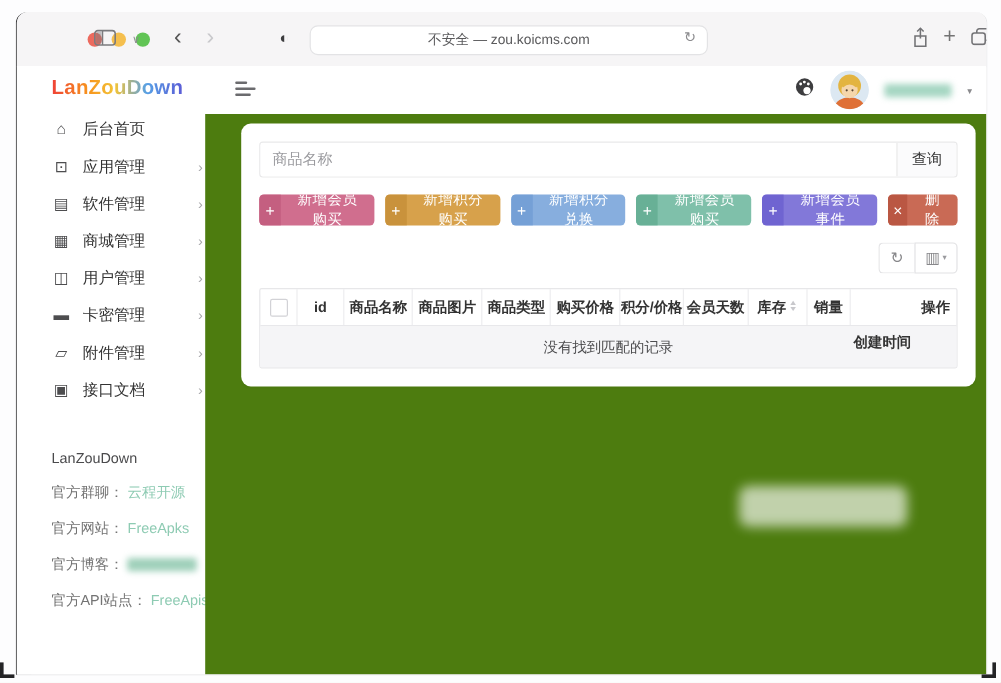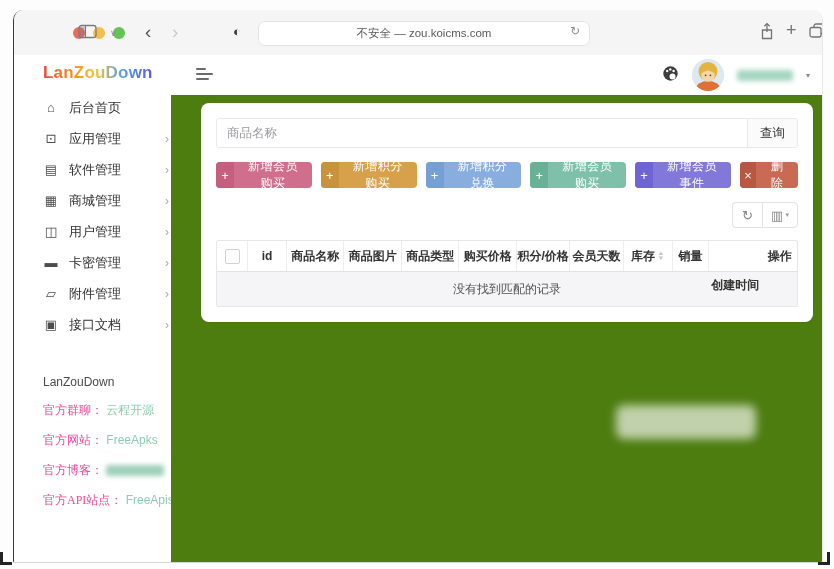--- a/index.html
+++ b/index.html
@@ -36,21 +36,21 @@
         -webkit-background-clip:text;background-clip:text;-webkit-text-fill-color:transparent;}
   .menu{position:absolute;left:0;top:37px;right:0;}
   .mitem{position:relative;height:31px;display:flex;align-items:center;padding:0 14px 0 16px;cursor:pointer;}
   .micon{width:18px;font-size:13px;color:#4d4d4f;text-align:center;}
   .mlabel{margin-left:9px;font-size:13px;color:#333;flex:1;}
   .mchev{font-size:12px;color:#a8a8ab;}
   .abar{position:absolute;right:0;top:3px;bottom:3px;width:3px;background:#26c2a0;border-radius:2px;}
   .side-footer{position:absolute;left:17px;top:320px;right:8px;font-size:12px;color:#555;}
   .fapp{margin-bottom:13px;color:#4a4a4c;}
   .frow{margin-bottom:13px;white-space:nowrap;}
-  .flabel{color:#ec4899;font-family:Liberation Serif, serif;}
+  .flabel{color:#737373;}
   .flink{color:#8ecbb3;cursor:pointer;}
   .fredact{display:inline-block;width:58px;height:11px;background:#9fd0ba;border-radius:2px;filter:blur(2.5px);vertical-align:middle;}
   .fcopy{color:#5b5b5d;}
   
   .hdr{position:absolute;left:157px;top:0;right:0;height:40px;background:#fff;}
   .burger{position:absolute;left:25px;top:13px;width:18px;cursor:pointer;}
   .burger i{display:block;height:2px;background:#6b6b6e;border-radius:1px;margin-bottom:3px;}
   .burger i:nth-child(1){width:10px;}.burger i:nth-child(2){width:17px;}.burger i:nth-child(3){width:13px;margin-bottom:0;}
   .hright{position:absolute;right:12px;top:0;height:40px;display:flex;align-items:center;gap:13px;}
   .avatar{width:32px;height:32px;border-radius:50%;overflow:hidden;background:#dce8f2;cursor:pointer;}

